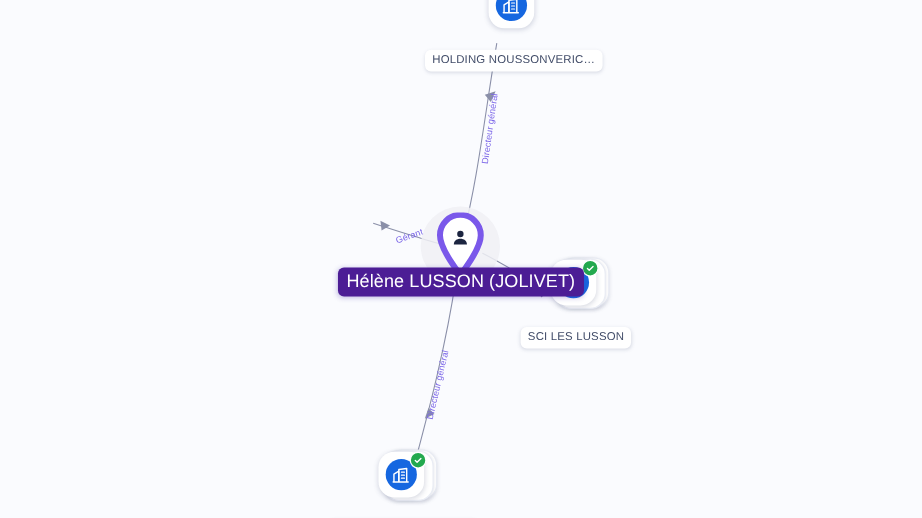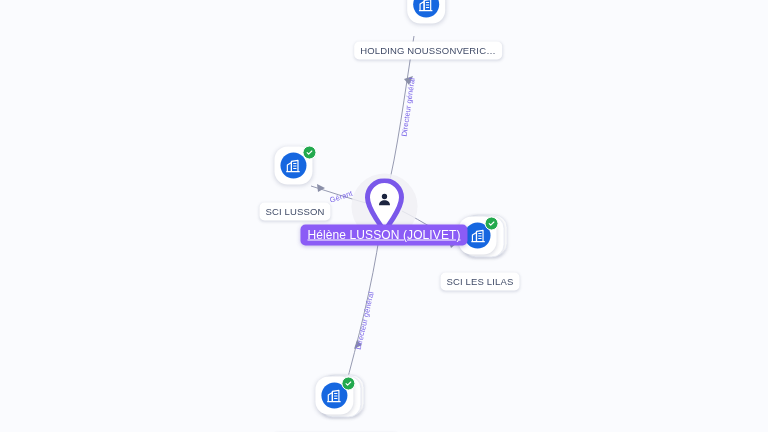--- a/index.html
+++ b/index.html
@@ -159,30 +159,29 @@
     left: 50%;
     top: 21px;
     transform: translate(-50%, -50%);
     z-index: 3;
   }
   .person-glyph svg { display: block; }
 
   .person-label {
     position: relative;
     margin-top: -8px;
-    background: #8b5cf6;
+    background: #4c1d95;
     color: #ffffff;
-    font-size: 12px;
+    font-size: 15px;
     letter-spacing: .1px;
     padding: 3px 7px 4px;
     border-radius: 5px;
     box-shadow: 0 1px 4px rgba(70,50,170,.30);
     white-space: nowrap;
     z-index: 4;
-    text-decoration: underline;
   }
 </style>
 </head>
 <body>
 
 <div id="graph-canvas">
 
   <svg class="edge-layer" viewBox="0 0 768 432">
     <defs>
       <marker id="arrow-up" viewBox="0 0 8 8" refX="4" refY="4" markerWidth="5" markerHeight="5" orient="auto-start-reverse">
@@ -225,40 +224,20 @@
       </div>
       <div class="verified-badge">
         <svg width="8" height="8" viewBox="0 0 24 24" fill="none">
           <path d="M5 12.5l4.5 4.5L19 7.5" stroke="#fff" stroke-width="3.4" stroke-linecap="round" stroke-linejoin="round"></path>
         </svg>
       </div>
     </div>
     <div class="node-label">HOLDING NOUSSONVERIC…</div>
   </div>
 
-  <div class="node" style="left:295px; top:182px;">
-    <div class="node-disc-wrap">
-      <div class="node-disc">
-        <div class="node-circle">
-          <svg width="15" height="15" viewBox="0 0 24 24" fill="none">
-            <path d="M3 21V10.5L9.5 6.5V21" stroke="#fff" stroke-width="1.9" stroke-linejoin="round"></path>
-            <path d="M9.5 21V4.5L20 3v18" stroke="#fff" stroke-width="1.9" stroke-linejoin="round"></path>
-            <path d="M2 21h20" stroke="#fff" stroke-width="1.9" stroke-linecap="round"></path>
-            <path d="M13 8h4M13 12h4M13 16h4" stroke="#fff" stroke-width="1.6" stroke-linecap="round"></path>
-          </svg>
-        </div>
-      </div>
-      <div class="verified-badge">
-        <svg width="8" height="8" viewBox="0 0 24 24" fill="none">
-          <path d="M5 12.5l4.5 4.5L19 7.5" stroke="#fff" stroke-width="3.4" stroke-linecap="round" stroke-linejoin="round"></path>
-        </svg>
-      </div>
-    </div>
-    <div class="node-label">SCI LUSSON</div>
-  </div>
 
   <div class="node" style="left:480px; top:252px;">
     <div class="node-disc-wrap">
       <div class="stack-card s2"></div>
       <div class="stack-card s1"></div>
       <div class="node-disc">
         <div class="node-circle">
           <svg width="15" height="15" viewBox="0 0 24 24" fill="none">
             <path d="M3 21V10.5L9.5 6.5V21" stroke="#fff" stroke-width="1.9" stroke-linejoin="round"></path>
             <path d="M9.5 21V4.5L20 3v18" stroke="#fff" stroke-width="1.9" stroke-linejoin="round"></path>
@@ -266,21 +245,21 @@
             <path d="M13 8h4M13 12h4M13 16h4" stroke="#fff" stroke-width="1.6" stroke-linecap="round"></path>
           </svg>
         </div>
       </div>
       <div class="verified-badge" style="right:3px; top:3px;">
         <svg width="8" height="8" viewBox="0 0 24 24" fill="none">
           <path d="M5 12.5l4.5 4.5L19 7.5" stroke="#fff" stroke-width="3.4" stroke-linecap="round" stroke-linejoin="round"></path>
         </svg>
       </div>
     </div>
-    <div class="node-label">SCI LES LILAS</div>
+    <div class="node-label">SCI LES LUSSON</div>
   </div>
 
   <div class="node" style="left:336px; top:412px;">
     <div class="node-disc-wrap">
       <div class="stack-card s2"></div>
       <div class="stack-card s1"></div>
       <div class="node-disc">
         <div class="node-circle">
           <svg width="15" height="15" viewBox="0 0 24 24" fill="none">
             <path d="M3 21V10.5L9.5 6.5V21" stroke="#fff" stroke-width="1.9" stroke-linejoin="round"></path>

